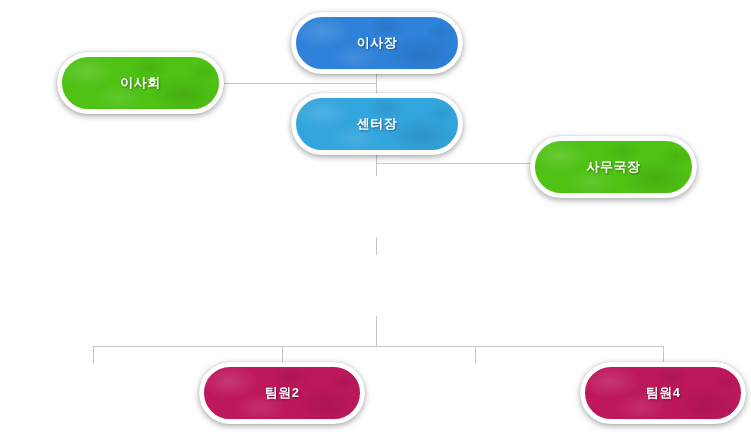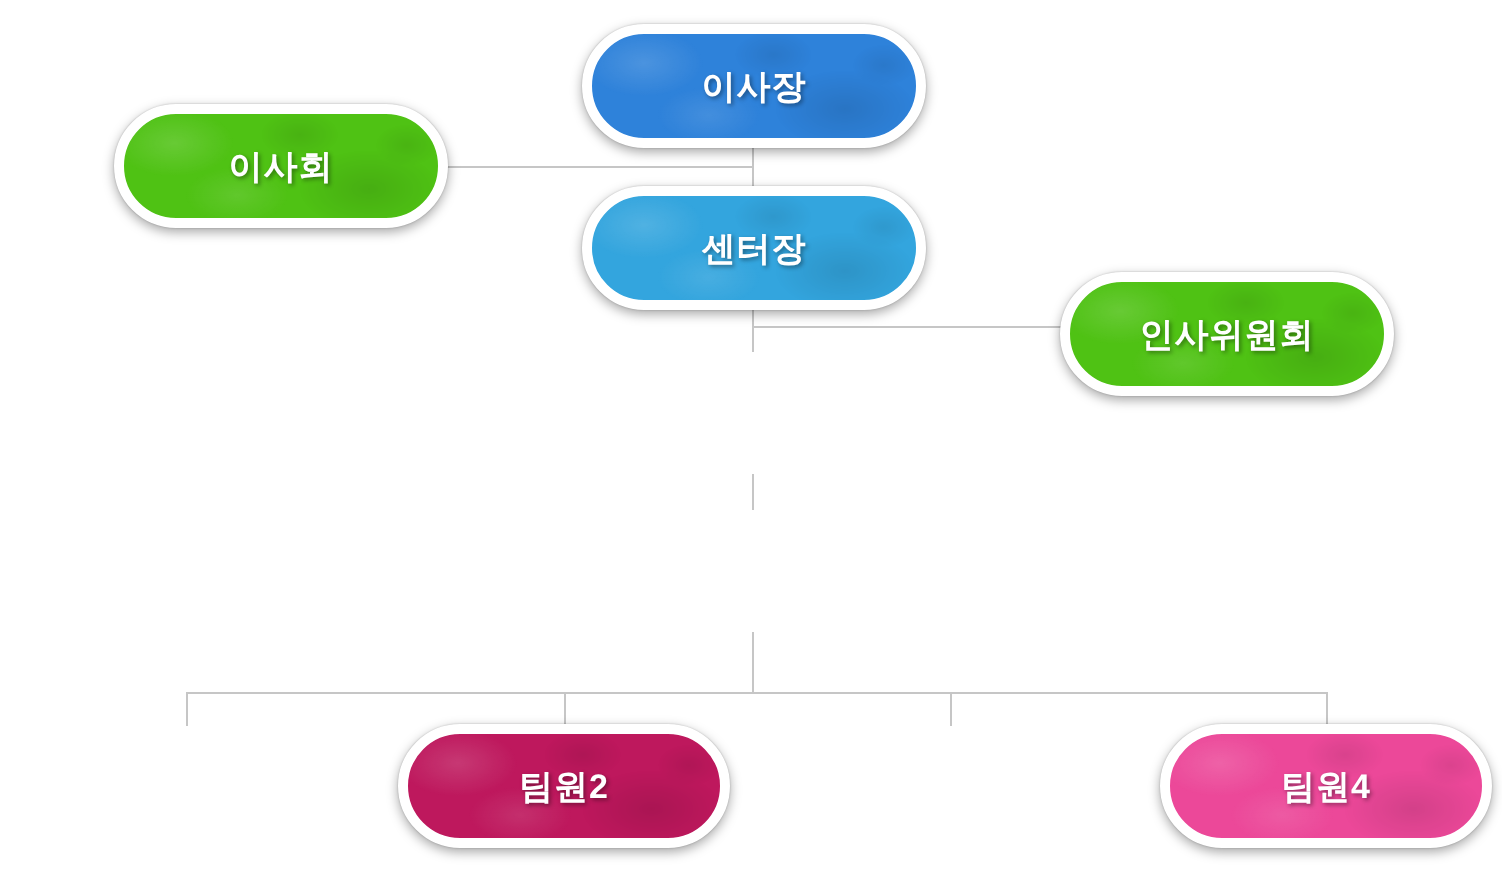--- a/index.html
+++ b/index.html
@@ -46,21 +46,21 @@
       radial-gradient(ellipse 46px 26px at 16% 28%, rgba(255,255,255,0.14), transparent 65%),
       radial-gradient(ellipse 54px 30px at 78% 72%, rgba(0,0,0,0.10), transparent 65%),
       radial-gradient(ellipse 30px 18px at 56% 20%, rgba(0,0,0,0.08), transparent 65%),
       radial-gradient(ellipse 40px 22px at 36% 78%, rgba(255,255,255,0.10), transparent 65%),
       radial-gradient(ellipse 24px 16px at 90% 30%, rgba(0,0,0,0.07), transparent 65%);
   }
   .pill .label {
     position: relative;
     z-index: 1;
     color: #ffffff;
-    font-size: 17px;
+    font-size: 13px;
     font-weight: bold;
     letter-spacing: 0.5px;
     text-shadow: 1px 1px 2px rgba(0,0,0,0.40);
     white-space: nowrap;
   }
 </style>
 </head>
 <body>
 
 <div class="stage">
@@ -83,28 +83,28 @@
 
   <div class="pill" style="left: 57px; top: 52px; width: 167px; background-color: rgb(79, 194, 20);">
     <span class="label">이사회</span>
   </div>
 
   <div class="pill" style="left: 291px; top: 93px; width: 172px; background-color: rgb(51, 165, 222);">
     <span class="label">센터장</span>
   </div>
 
   <div class="pill" style="left: 530px; top: 136px; width: 167px; background-color: rgb(79, 194, 20);">
-    <span class="label">인사위원회</span>
+    <span class="label">사무국장</span>
   </div>
 
 
 
 
   <div class="pill" style="left: 199px; top: 362px; width: 166px; background-color: #be185d;">
     <span class="label">팀원2</span>
   </div>
 
 
-  <div class="pill" style="left: 580px; top: 362px; width: 166px; background-color: #ec4899;">
+  <div class="pill" style="left: 580px; top: 362px; width: 166px; background-color: #be185d;">
     <span class="label">팀원4</span>
   </div>
 
 </div>
 
 </body></html>

